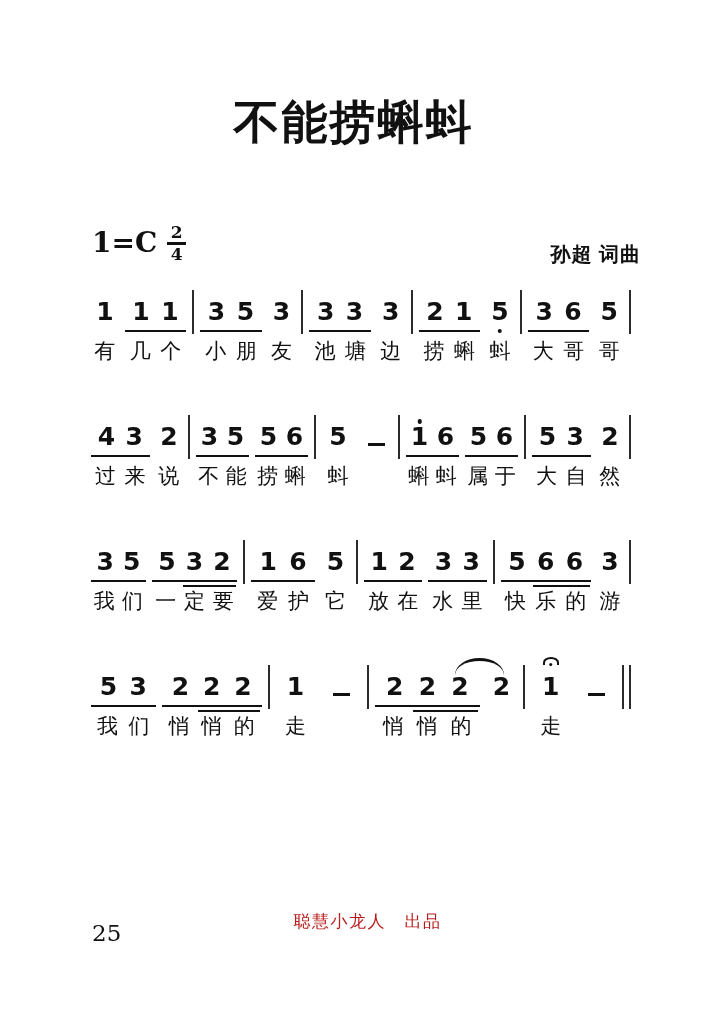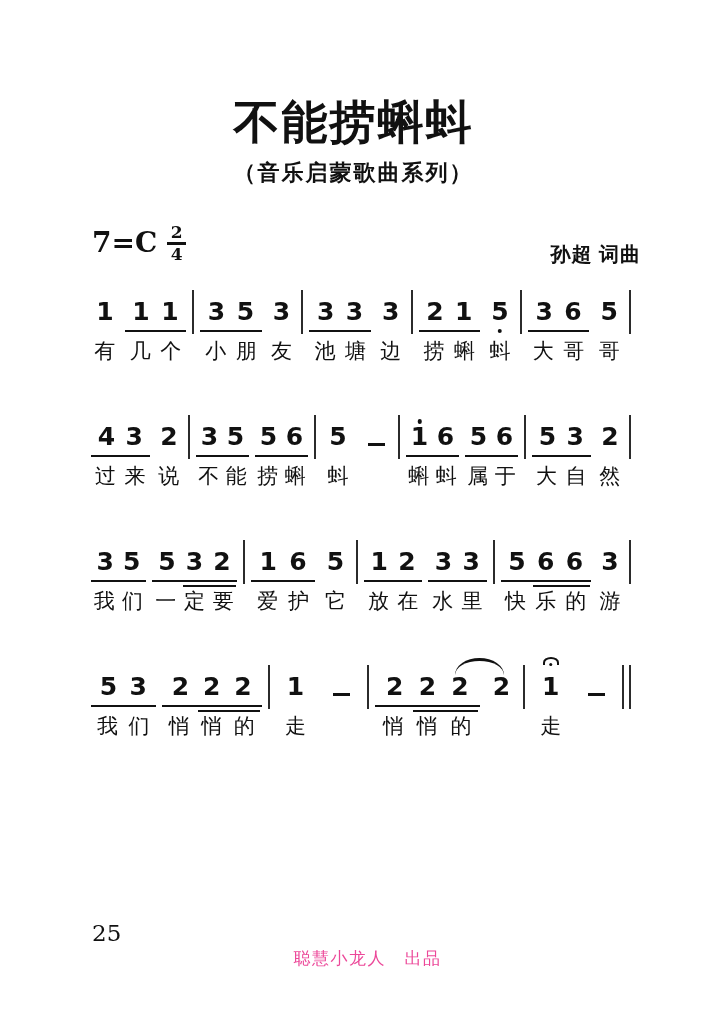--- a/index.html
+++ b/index.html
@@ -44,33 +44,32 @@
         border-top:3px solid #111;border-radius:50% 50% 0 0/100% 100% 0 0;}
   .bar{flex:0 0 2px;width:2px;height:44px;background:#2b2b2b;margin:-6px 3px 0 3px;}
   .bar.final{flex-basis:9px;width:9px;background:transparent;border-left:2.5px solid #2b2b2b;
              border-right:2.5px solid #2b2b2b;box-sizing:border-box;}
   .lyrics-row{display:flex;margin-top:10px;}
   .lyric-group{display:flex;justify-content:space-evenly;flex-basis:0;min-width:0;}
   .lyric{font-size:21px;line-height:26px;width:24px;text-align:center;font-weight:500;}
 
   
   .pagenum{position:absolute;left:92px;top:920px;font-family:"DejaVu Serif",serif;font-size:23px;}
-  .publisher{position:absolute;top:947px;left:50%;transform:translateX(-50%);margin-left:14px;
-             font-size:17px;color:#ec4899;letter-spacing:1.5px;}
+  .publisher{position:absolute;top:910px;left:50%;transform:translateX(-50%);margin-left:14px;
+             font-size:17px;color:#b91c1c;letter-spacing:1.5px;}
 </style>
 </head>
 <body>
 
 <div class="page">
   <h1 class="title">不能捞蝌蚪</h1>
-  <div class="subtitle">（音乐启蒙歌曲系列）</div>
 
   <div class="keyrow">
     <div class="keyleft">
-      <span class="keytext">7=C</span>
+      <span class="keytext">1=C</span>
       <span class="frac">
         <span class="fnum">2</span>
         <span class="fline"></span>
         <span class="fden">4</span>
       </span>
     </div>
     <div class="composer">孙超 词曲</div>
   </div>
 
   <div class="score">

